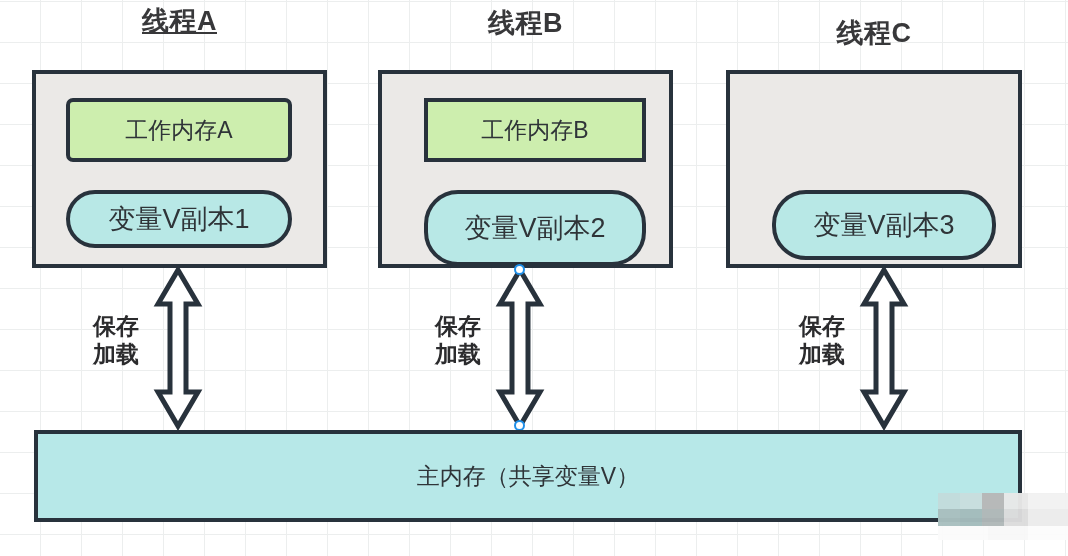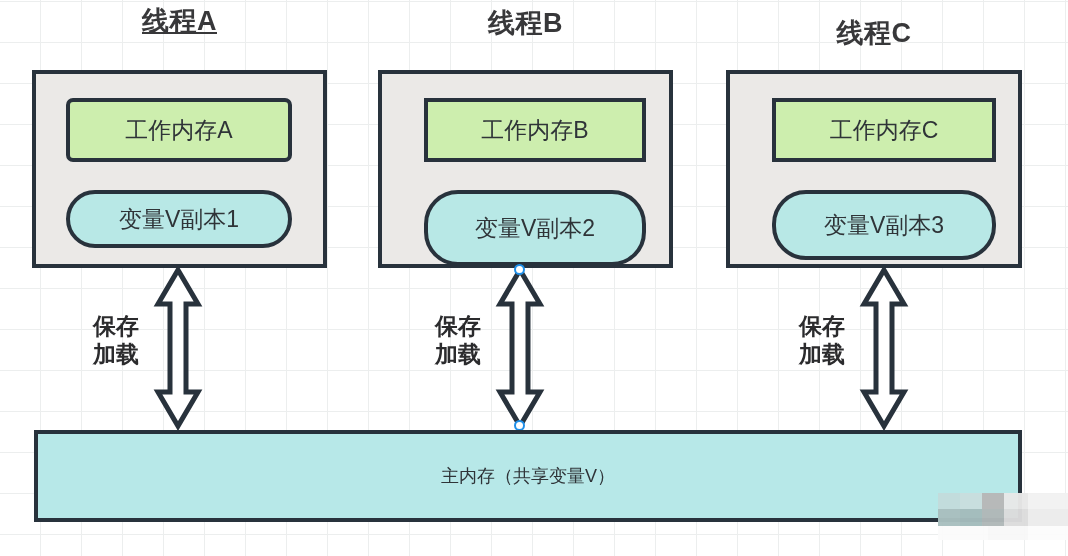--- a/index.html
+++ b/index.html
@@ -66,35 +66,35 @@
   
   .var-pill {
     position: absolute;
     background: #b8e8e6;
     border: 4px solid #28323c;
     box-sizing: border-box;
     border-radius: 34px;
     display: flex;
     align-items: center;
     justify-content: center;
-    font-size: 23px;
+    font-size: 27px;
     color: #2f3438;
     white-space: nowrap;
   }
 
   
   .main-mem {
     position: absolute;
     background: #b7e8e8;
     border: 4px solid #28323c;
     box-sizing: border-box;
     display: flex;
     align-items: center;
     justify-content: center;
-    font-size: 18px;
+    font-size: 23px;
     color: #2f3438;
     white-space: nowrap;
   }
 
   
   .arrow {
     position: absolute;
   }
   .arrow svg {
     display: block;
@@ -176,21 +176,20 @@
 
   <div class="arrow-label" style="left:420px; top:312px; width:76px;">
     <div>保存</div>
     <div>加载</div>
   </div>
 
   <div class="thread-title" style="left:726px; top:20px; width:296px;">线程C</div>
 
   <div class="thread-box" style="left:726px; top:70px; width:296px; height:198px;"></div>
 
-  <div class="work-mem" style="left:772px; top:98px; width:224px; height:64px;">工作内存C</div>
 
   <div class="var-pill" style="left:772px; top:190px; width:224px; height:70px;">变量V副本3</div>
 
   <div class="arrow" style="left:862px; top:268px; width:44px; height:160px;">
     <svg width="44" height="160" viewBox="0 0 44 160">
       <polygon points="22,2 42,36 30,36 30,124 42,124 22,158 2,124 14,124 14,36 2,36" fill="#ffffff" stroke="#28323c" stroke-width="5" stroke-linejoin="miter"></polygon>
     </svg>
   </div>
 
   <div class="arrow-label" style="left:784px; top:312px; width:76px;">

